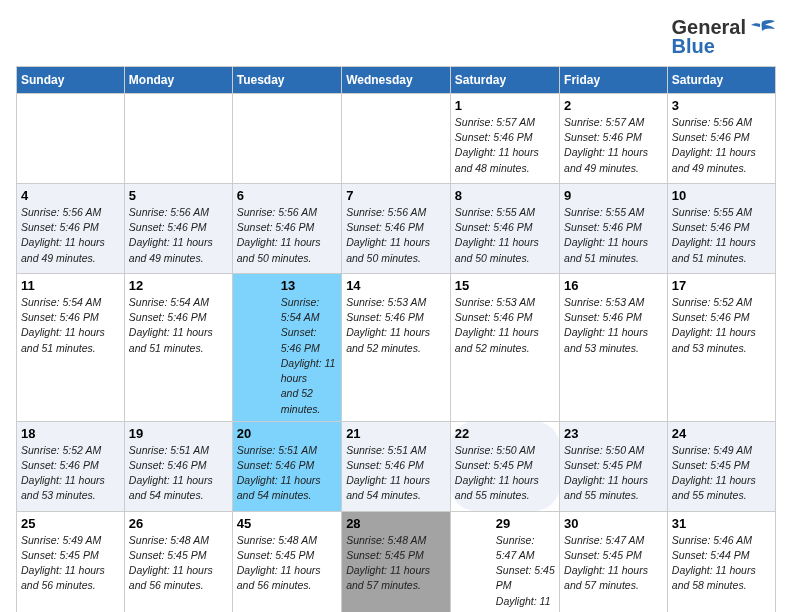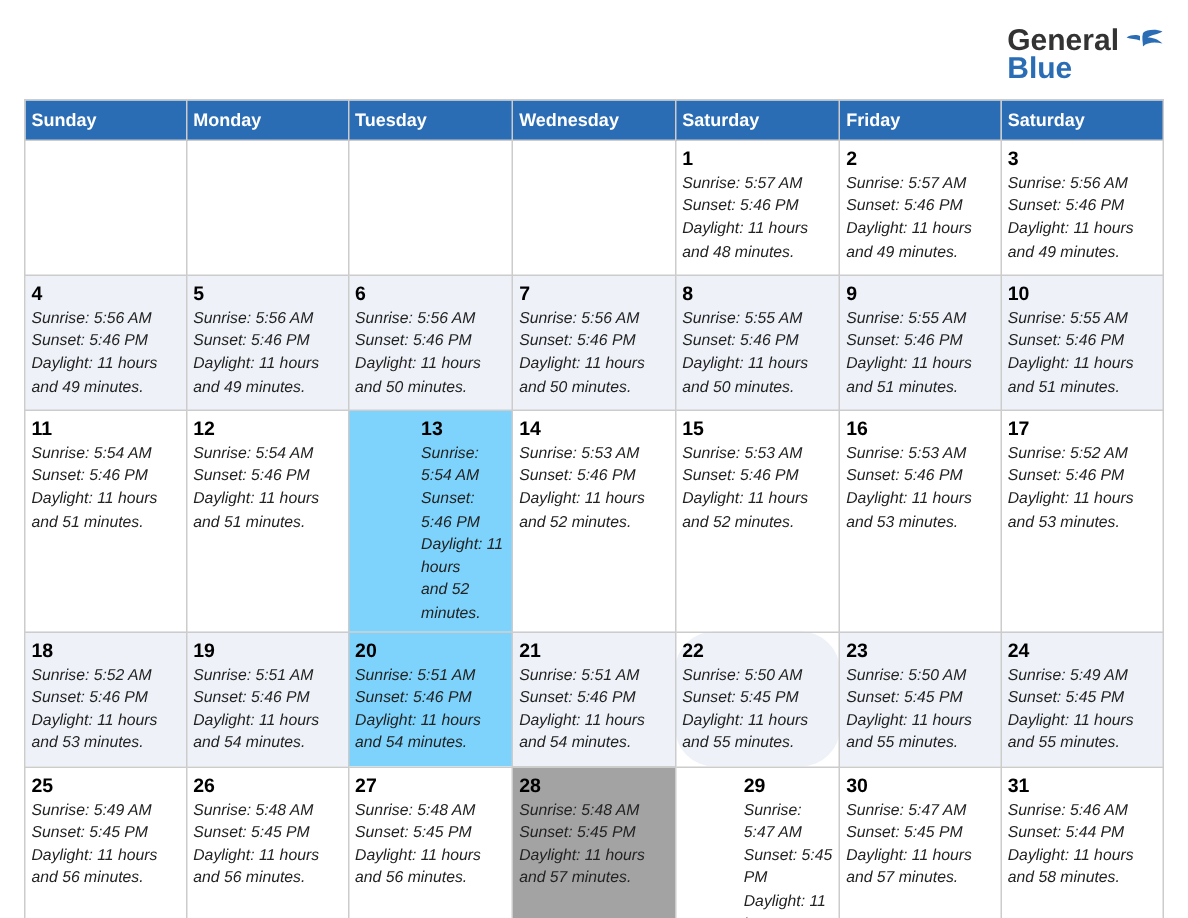--- a/index.html
+++ b/index.html
@@ -303,21 +303,21 @@
 and 56 minutes.</div>
         </td>
         <td style="background-color: rgb(255, 255, 255);">
           <span class="day-number">26</span>
           <div class="day-info" style="white-space: pre-line;">Sunrise: 5:48 AM
 Sunset: 5:45 PM
 Daylight: 11 hours
 and 56 minutes.</div>
         </td>
         <td style="background-color: rgb(255, 255, 255);">
-          <span class="day-number">27</span>
+          <span class="day-number">45</span>
           <div class="day-info" style="white-space: pre-line;">Sunrise: 5:48 AM
 Sunset: 5:45 PM
 Daylight: 11 hours
 and 56 minutes.</div>
         </td>
         <td style="background-color: #a3a3a3; margin-top: 36px;">
           <span class="day-number">28</span>
           <div class="day-info" style="white-space: pre-line;">Sunrise: 5:48 AM
 Sunset: 5:45 PM
 Daylight: 11 hours

